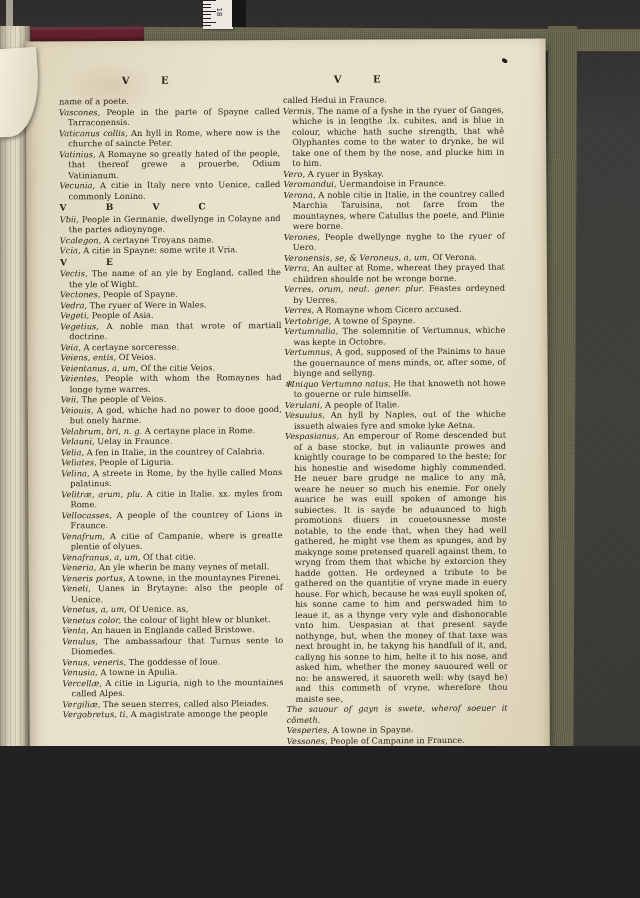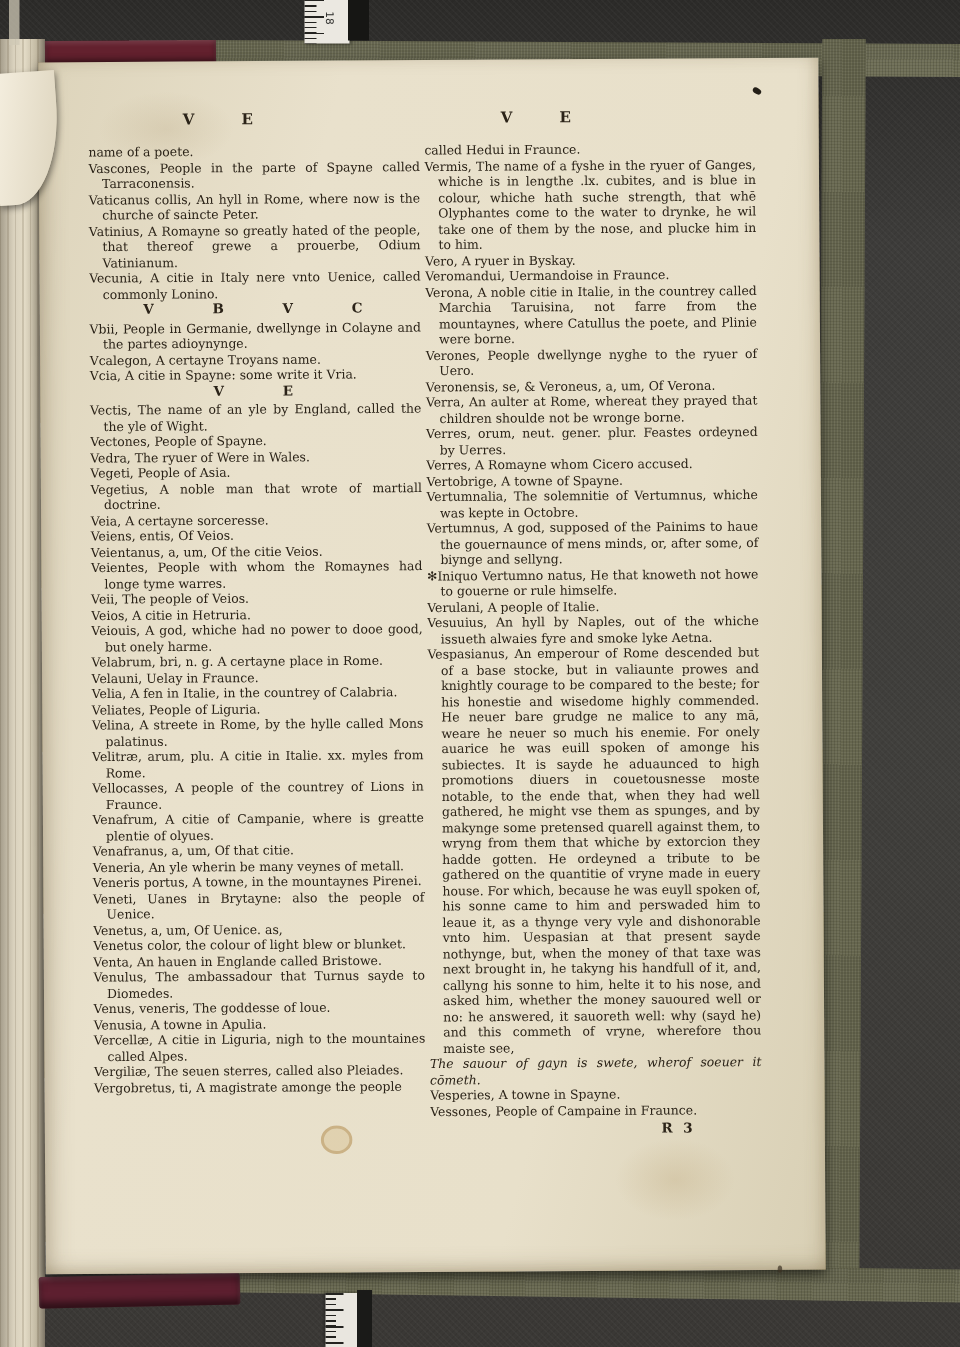--- a/index.html
+++ b/index.html
@@ -1,16 +1,16 @@
 <!DOCTYPE html>
 <html><head>
 <meta charset="utf-8">
 <style>
   html,body{margin:0;padding:0;background:#222;}
-  .scene{position:relative;width:640px;height:898px;overflow:hidden;
+  .scene{position:relative;width:640px;height:746px;overflow:hidden;
     background:linear-gradient(180deg,#2c2b29 0%,#3d3c3a 18%,#403f3c 55%,#3a3835 100%);
     font-family:"DejaVu Serif", serif;}
   .scene::after{content:"";position:absolute;inset:0;pointer-events:none;
     background:repeating-linear-gradient(45deg,rgba(255,255,255,.025) 0 1px,transparent 1px 3px),
                repeating-linear-gradient(-45deg,rgba(0,0,0,.05) 0 1px,transparent 1px 3px);}
   
   .edge-pages{position:absolute;left:0;top:26px;width:30px;height:872px;z-index:1;
     background:linear-gradient(90deg,#a59d8b 0%,#d9d1bd 30%,#e3dbc6 55%,#c4bba4 80%,#7d7566 100%);}
   .edge-pages::before{content:"";position:absolute;inset:0;
     background:repeating-linear-gradient(90deg,rgba(90,75,50,.18) 0 1px,transparent 1px 5px);}
@@ -40,23 +40,23 @@
     transform:rotate(-.35deg);
     box-shadow:inset 10px 0 16px -8px rgba(95,75,45,.38), inset -8px 0 12px -7px rgba(120,100,60,.35),
       inset 0 -10px 14px -9px rgba(110,90,55,.35), 0 3px 8px rgba(0,0,0,.55);}
   .running-head{position:absolute;top:34px;left:0;right:0;height:14px;z-index:3;}
   .head-label{position:absolute;font-weight:bold;font-size:10px;color:#2b2318;word-spacing:26px;letter-spacing:1px;}
   .head-left{left:96px;} .head-right{left:308px;}
   .col{position:absolute;top:55px;width:221px;font-size:8.3px;line-height:10.5px;color:#2b2318;
     text-align:justify;z-index:3;}
   .col-left{left:33px;} .col-right{left:257px;}
   .entry{margin:0;text-indent:-9px;padding-left:9px;}
-  .entry .term{margin-top:32px;}
+  .entry .term{font-style:italic;margin-top:32px;}
   .cont{text-indent:0;padding-left:0;}
-  .heading{margin:1px 0;text-align:center;text-indent:0;padding-left:0;font-weight:bold;
+  .heading{margin:1px 0;text-align:left;text-indent:0;padding-left:0;font-weight:bold;
     letter-spacing:3px;word-spacing:30px;font-size:9px;}
   .italic-line{font-style:italic;}
   .signature{margin-top:3px;text-align:center;text-indent:110px;font-weight:bold;font-size:9px;letter-spacing:2px;}
   
   .stain-ring{position:absolute;left:184px;top:710px;width:17px;height:15px;border-radius:50%;
     border:2px solid rgba(160,118,55,.35);background:rgba(205,172,108,.28);z-index:3;}
   .stain-blob{position:absolute;left:380px;top:720px;width:80px;height:55px;border-radius:50%;
     background:radial-gradient(closest-side,rgba(170,140,85,.20),rgba(170,140,85,0));z-index:3;}
   .stain-blob2{position:absolute;left:40px;top:20px;width:90px;height:50px;border-radius:50%;
     background:radial-gradient(closest-side,rgba(150,125,80,.14),rgba(150,125,80,0));z-index:3;}
@@ -115,38 +115,37 @@
         <p class="entry"><span class="term">Vectis, </span><span>The name of an yle by England, called the the yle of Wight.</span></p>
         <p class="entry"><span class="term">Vectones, </span><span>People of Spayne.</span></p>
         <p class="entry"><span class="term">Vedra, </span><span>The ryuer of Were in Wales.</span></p>
         <p class="entry"><span class="term">Vegeti, </span><span>People of Asia.</span></p>
         <p class="entry"><span class="term">Vegetius, </span><span>A noble man that wrote of martiall doctrine.</span></p>
         <p class="entry"><span class="term">Veia, </span><span>A certayne sorceresse.</span></p>
         <p class="entry"><span class="term">Veiens, entis, </span><span>Of Veios.</span></p>
         <p class="entry"><span class="term">Veientanus, a, um, </span><span>Of the citie Veios.</span></p>
         <p class="entry"><span class="term">Veientes, </span><span>People with whom the Romaynes had longe tyme warres.</span></p>
         <p class="entry"><span class="term">Veii, </span><span>The people of Veios.</span></p>
-        <p class="entry"><span class="term">Veios, </span><span>A citie in Hetruria.</span></p>
         <p class="entry"><span class="term">Veiouis, </span><span>A god, whiche had no power to dooe good, but onely harme.</span></p>
         <p class="entry"><span class="term">Velabrum, bri, n. g. </span><span>A certayne place in Rome.</span></p>
         <p class="entry"><span class="term">Velauni, </span><span>Uelay in Fraunce.</span></p>
         <p class="entry"><span class="term">Velia, </span><span>A fen in Italie, in the countrey of Calabria.</span></p>
         <p class="entry"><span class="term">Veliates, </span><span>People of Liguria.</span></p>
         <p class="entry"><span class="term">Velina, </span><span>A streete in Rome, by the hylle called Mons palatinus.</span></p>
         <p class="entry"><span class="term">Velitræ, arum, plu. </span><span>A citie in Italie. xx. myles from Rome.</span></p>
         <p class="entry"><span class="term">Vellocasses, </span><span>A people of the countrey of Lions in Fraunce.</span></p>
         <p class="entry"><span class="term">Venafrum, </span><span>A citie of Campanie, where is greatte plentie of olyues.</span></p>
         <p class="entry"><span class="term">Venafranus, a, um, </span><span>Of that citie.</span></p>
         <p class="entry"><span class="term">Veneria, </span><span>An yle wherin be many veynes of metall.</span></p>
         <p class="entry"><span class="term">Veneris portus, </span><span>A towne, in the mountaynes Pirenei.</span></p>
         <p class="entry"><span class="term">Veneti, </span><span>Uanes in Brytayne: also the people of Uenice.</span></p>
         <p class="entry"><span class="term">Venetus, a, um, </span><span>Of Uenice. as,</span></p>
         <p class="entry"><span class="term">Venetus color, </span><span>the colour of light blew or blunket.</span></p>
         <p class="entry"><span class="term">Venta, </span><span>An hauen in Englande called Bristowe.</span></p>
-        <p class="entry"><span class="term">Venulus, </span><span>The ambassadour that Turnus sayde to Diomedes.</span></p>
+        <p class="entry"><span class="term">Venulus, </span><span>The ambassadour that Turnus sente to Diomedes.</span></p>
         <p class="entry"><span class="term">Venus, veneris, </span><span>The goddesse of loue.</span></p>
         <p class="entry"><span class="term">Venusia, </span><span>A towne in Apulia.</span></p>
         <p class="entry"><span class="term">Vercellæ, </span><span>A citie in Liguria, nigh to the mountaines called Alpes.</span></p>
         <p class="entry"><span class="term">Vergiliæ, </span><span>The seuen sterres, called also Pleiades.</span></p>
         <p class="entry"><span class="term">Vergobretus, ti, </span><span>A magistrate amonge the people</span></p>
       </div>
     <div class="col col-right" id="col-right">
         <p class="entry cont">called Hedui in Fraunce.</p>
         <p class="entry"><span class="term">Vermis, </span><span>The name of a fyshe in the ryuer of Ganges, whiche is in lengthe .lx. cubites, and is blue in colour, whiche hath suche strength, that whē Olyphantes come to the water to drynke, he wil take one of them by the nose, and plucke him in to him.</span></p>
         <p class="entry"><span class="term">Vero, </span><span>A ryuer in Byskay.</span></p>

